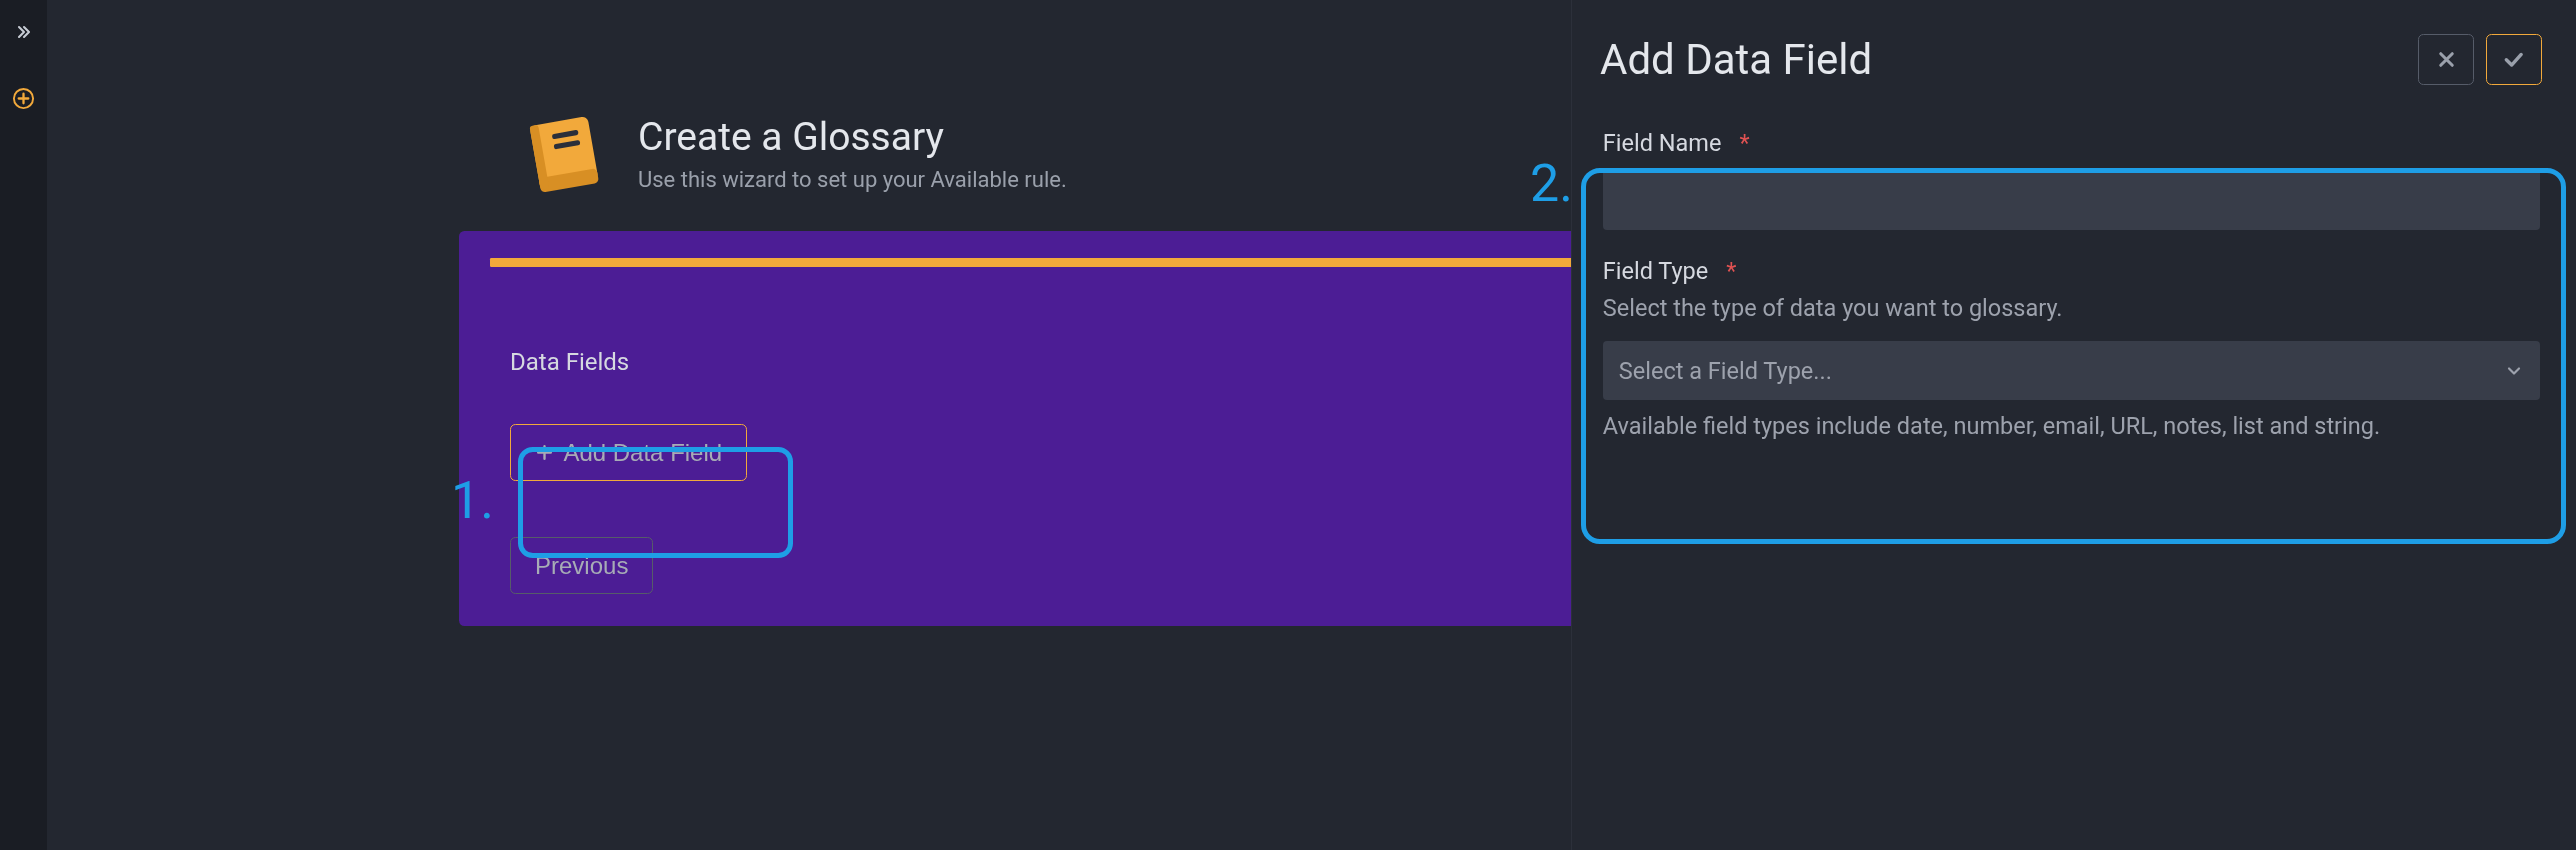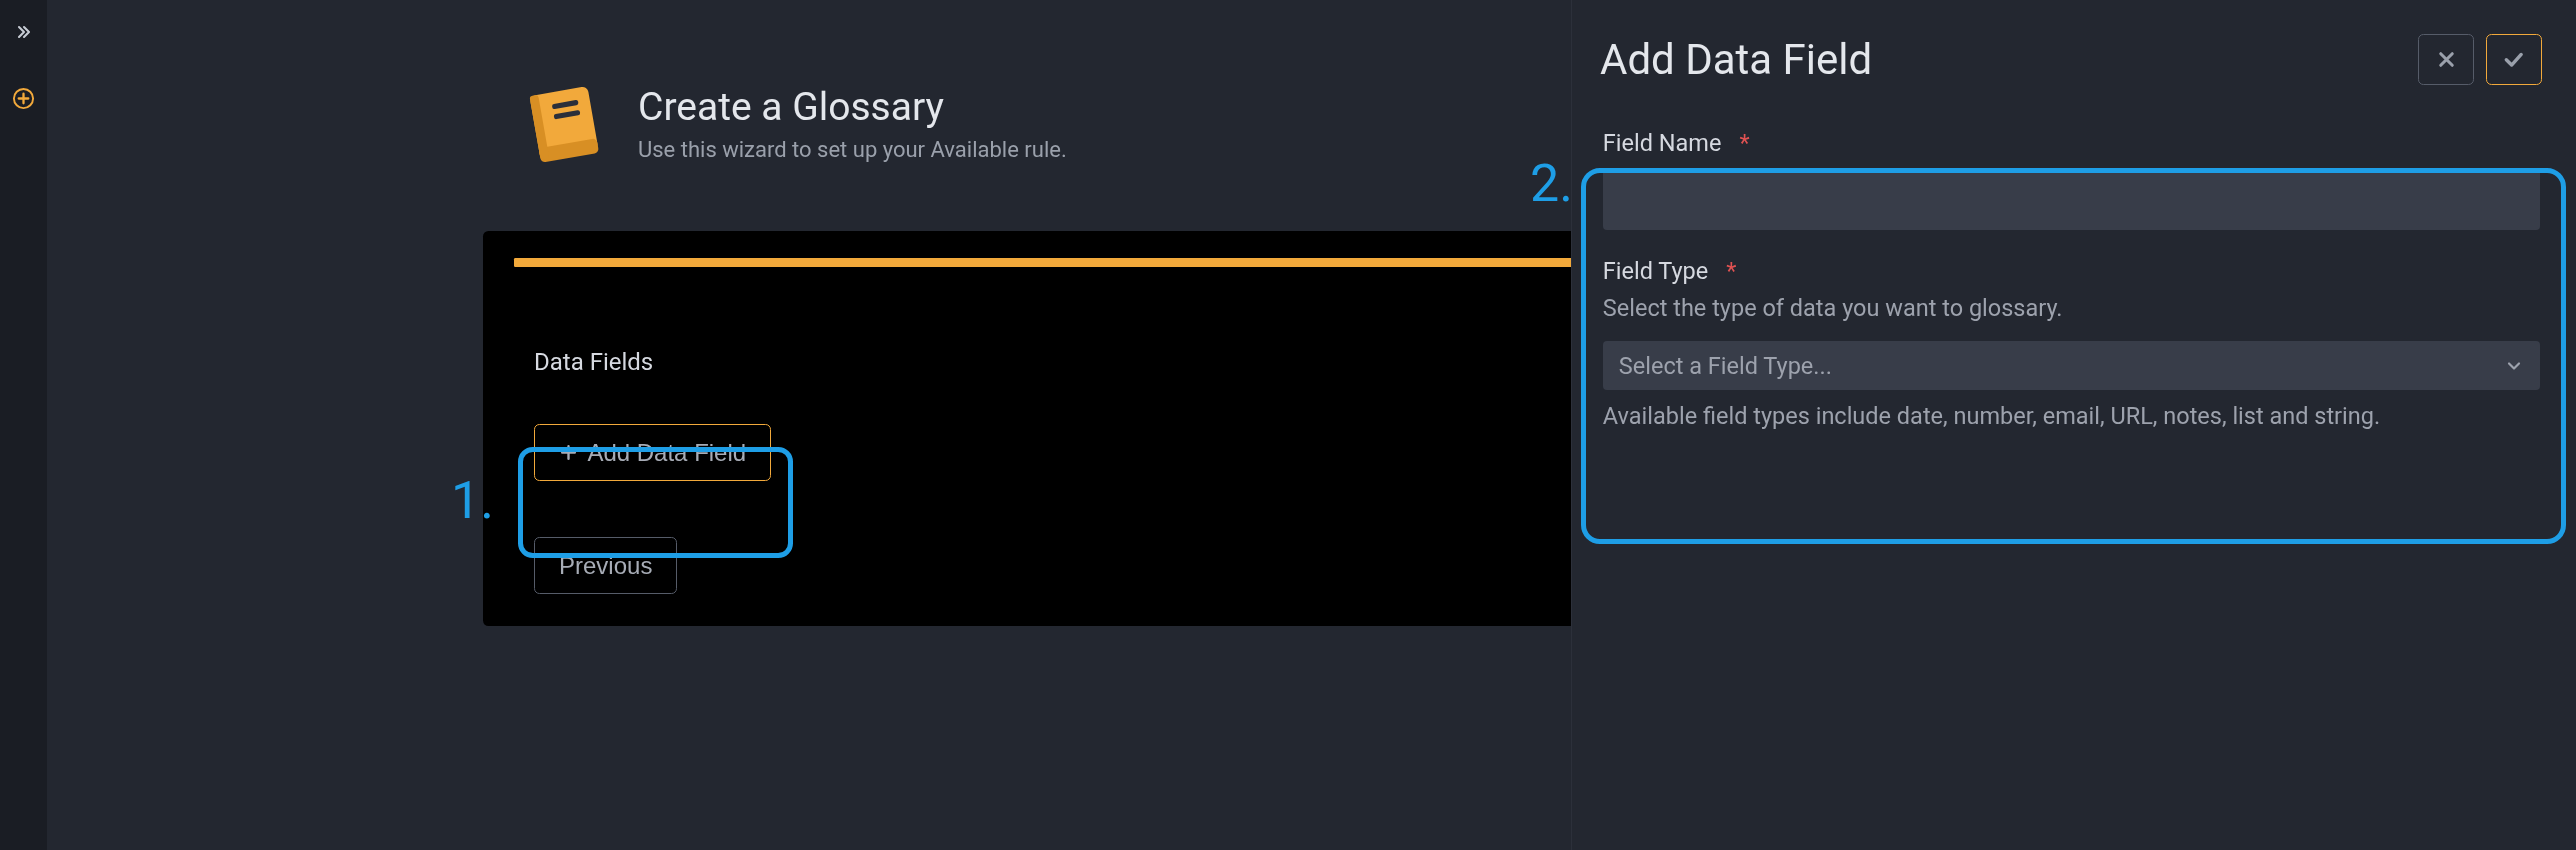--- a/index.html
+++ b/index.html
@@ -43,45 +43,45 @@
     background: #232730;
     position: relative;
     overflow: hidden;
   }
   .wizard-header {
     display: flex;
     align-items: center;
     gap: 27px;
     position: absolute;
     left: 470px;
-    top: 76px;
+    top: 106px;
   }
   .book-icon {
     width: 94px;
     height: 94px;
     display: flex;
     align-items: center;
     justify-content: center;
   }
   .wizard-title-block { display: flex; flex-direction: column; gap: 6.7px; }
   .wizard-title {
     color: #e4e7ec;
     font-size: 39px;
     font-weight: 400;
   }
   .wizard-subtitle {
     color: #9aa0ab;
     font-size: 22px;
   }
   .wizard-card {
     position: absolute;
-    left: 436px;
+    left: 412px;
     top: 231px;
     width: 1812px;
-    background: #000000;
+    background: #4c1d95;
     border-radius: 5.4px;
     padding-bottom: 32px;
   }
   .progress-bar {
     position: relative;
     height: 9.4px;
     margin: 27px 31px 0 31px;
     background: #f2a93b;
     border-radius: 1.3px;
   }
@@ -197,21 +197,21 @@
     color: #9da2ad;
     font-size: 23.5px;
     margin-top: 9.4px;
   }
   .select-wrap {
     position: relative;
     margin-top: 19px;
   }
   .select-box {
     width: 100%;
-    height: 49px;
+    height: 59px;
     background: #383d49;
     border: none;
     border-radius: 4px;
     padding: 0 16px;
     color: #9da2ad;
     font-size: 23.5px;
     display: flex;
     align-items: center;
     justify-content: space-between;
     cursor: pointer;

